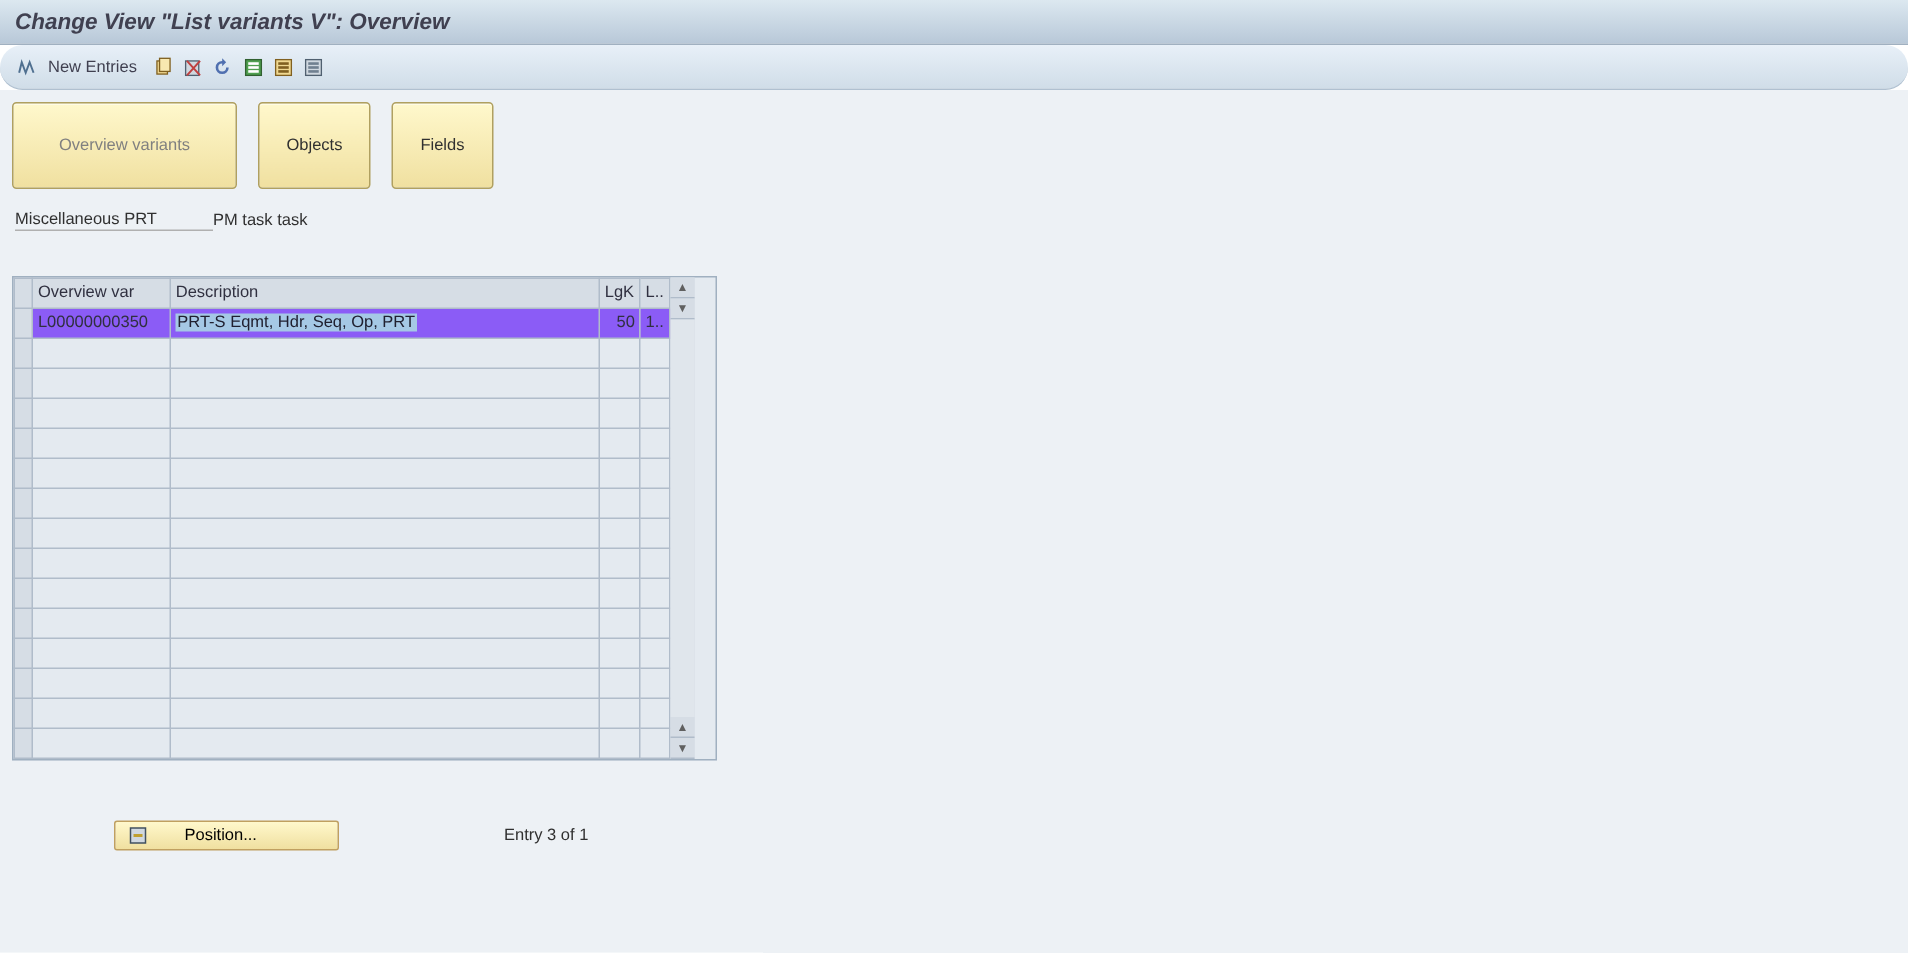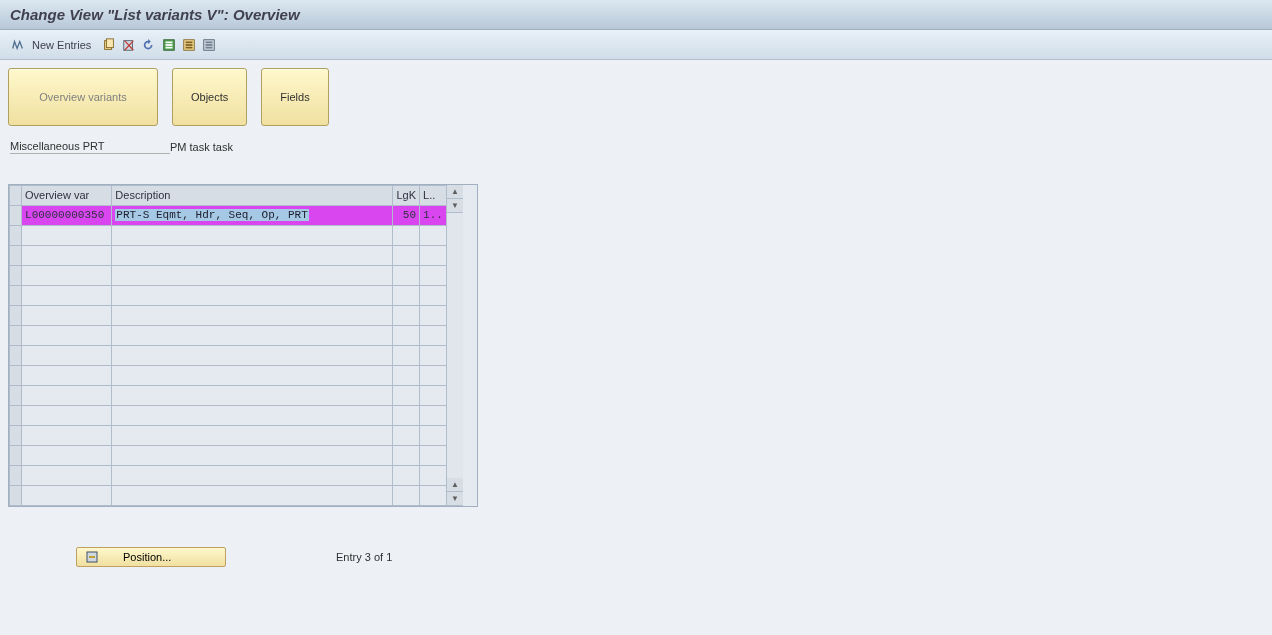--- a/index.html
+++ b/index.html
@@ -28,20 +28,21 @@
     }
     .toolbar {
       background: linear-gradient(to bottom, #e8f0f8, #d0dde8);
       height: 30px;
       display: flex;
       align-items: center;
       padding: 0 10px;
       gap: 4px;
       border-bottom: 1px solid #b0c0d0;
       position: relative;
+      border-radius: 15px;
     }
     .tool-icon {
       width: 16px;
       height: 16px;
       display: inline-flex;
       align-items: center;
       justify-content: center;
       cursor: pointer;
       font-size: 13px;
     }
@@ -87,21 +88,21 @@
       min-width: 150px;
       text-align: center;
     }
     .fixed-fields {
       display: flex;
       align-items: center;
       margin-bottom: 30px;
       padding-left: 2px;
     }
     .fixed-label {
-      width: 160px;
+      width: 132px;
       color: #303030;
       border-bottom: 1px solid #b0b0b0;
       padding-bottom: 1px;
     }
     .fixed-value {
       color: #303030;
       padding-bottom: 1px;
     }
     .table-container {
       display: flex;
@@ -129,22 +130,21 @@
       padding: 1px 3px;
       height: 20px;
       background: #e4eaf0;
       color: #303040;
     }
     .data-table .row-selector {
       width: 12px;
       background: #d6dde5;
     }
     .data-table td.data-cell.filled {
-      background: #d946ef;
-      font-family: Liberation Mono, monospace;
+      background: #8b5cf6;
     }
     .data-table td.desc-cell span {
       background: #a5c8e5;
       color: #202030;
       padding: 0px 1px;
     }
     .col-ov { width: 90px; }
     .col-desc { width: 280px; }
     .col-lgk { width: 24px; text-align: right; }
     .col-l { width: 18px; }

